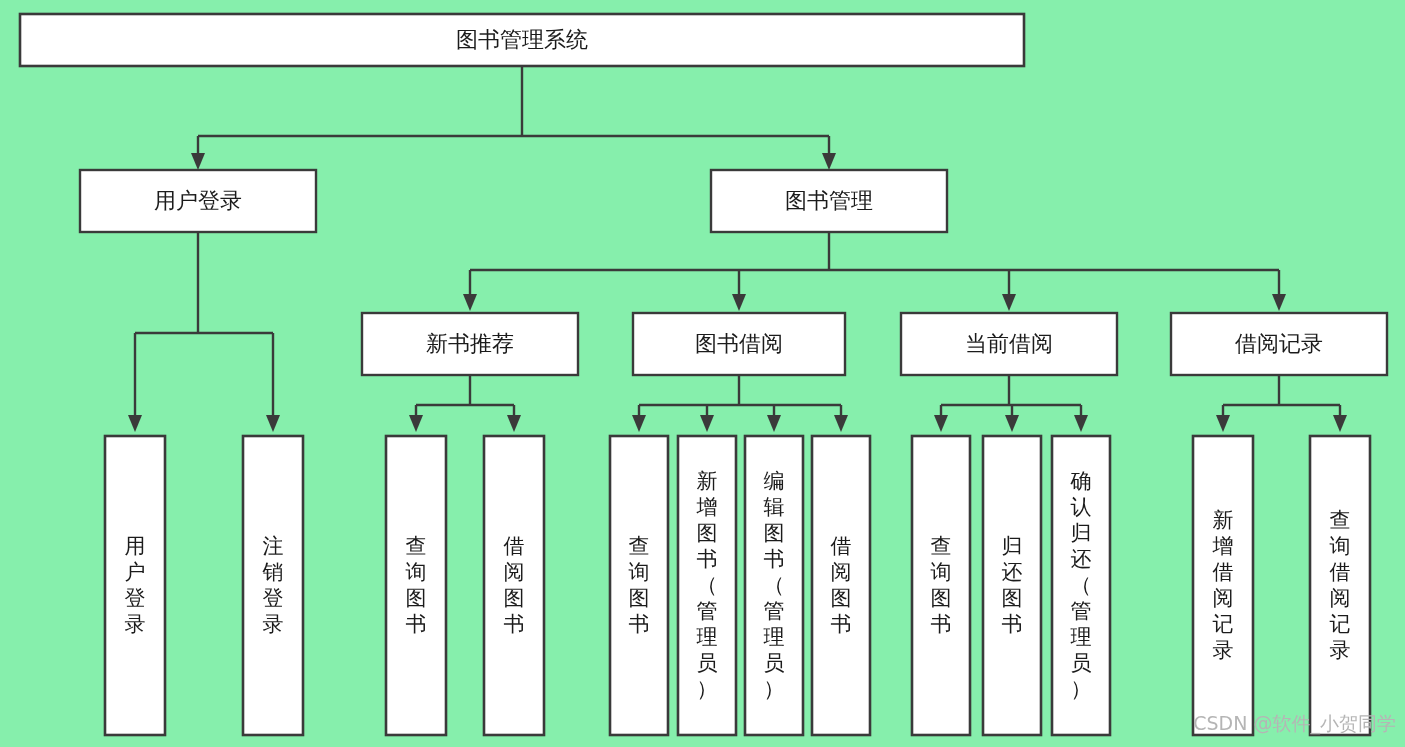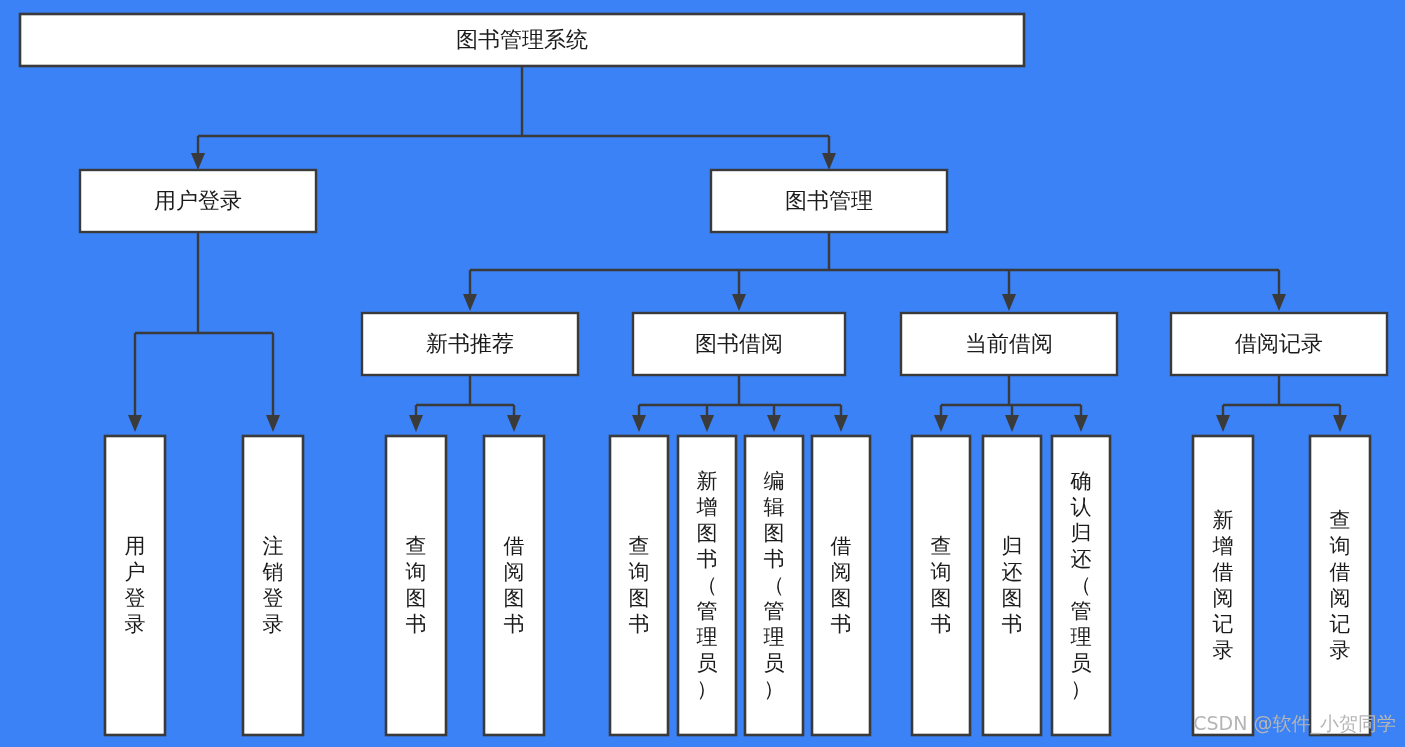--- a/index.html
+++ b/index.html
@@ -12,21 +12,21 @@
     width: 1405px;
     height: 747px;
     font-family: "DejaVu Sans", "Liberation Sans", sans-serif;
     overflow: hidden;
     position: relative;
   }
   #diagram-root {
     position: relative;
     width: 1405px;
     height: 747px;
-    background: #3b82f6;
+    background: #86efac;
   }
   svg.diagram-canvas {
     position: absolute;
     left: 0;
     top: 0;
     width: 1405px;
     height: 747px;
     display: block;
   }
   .node-box {

